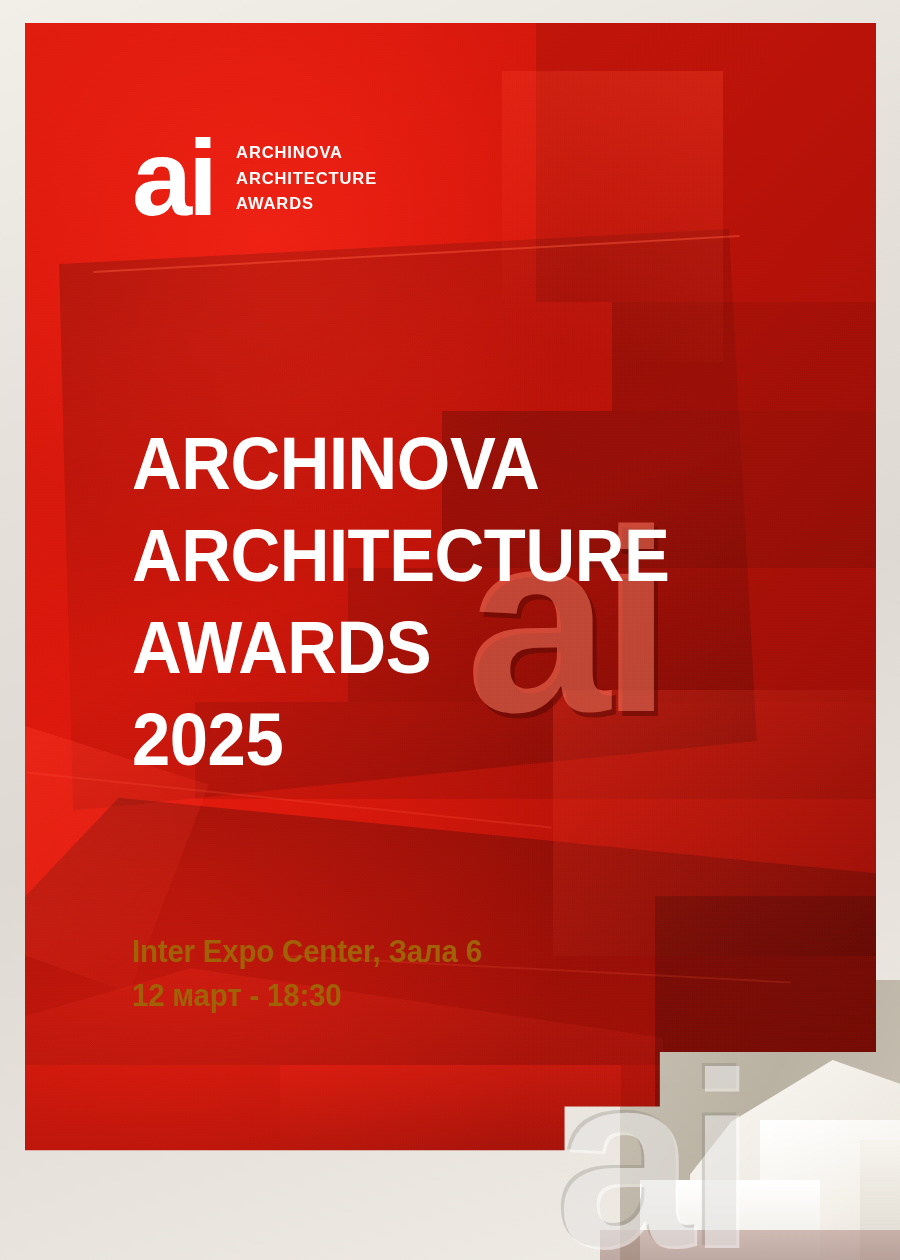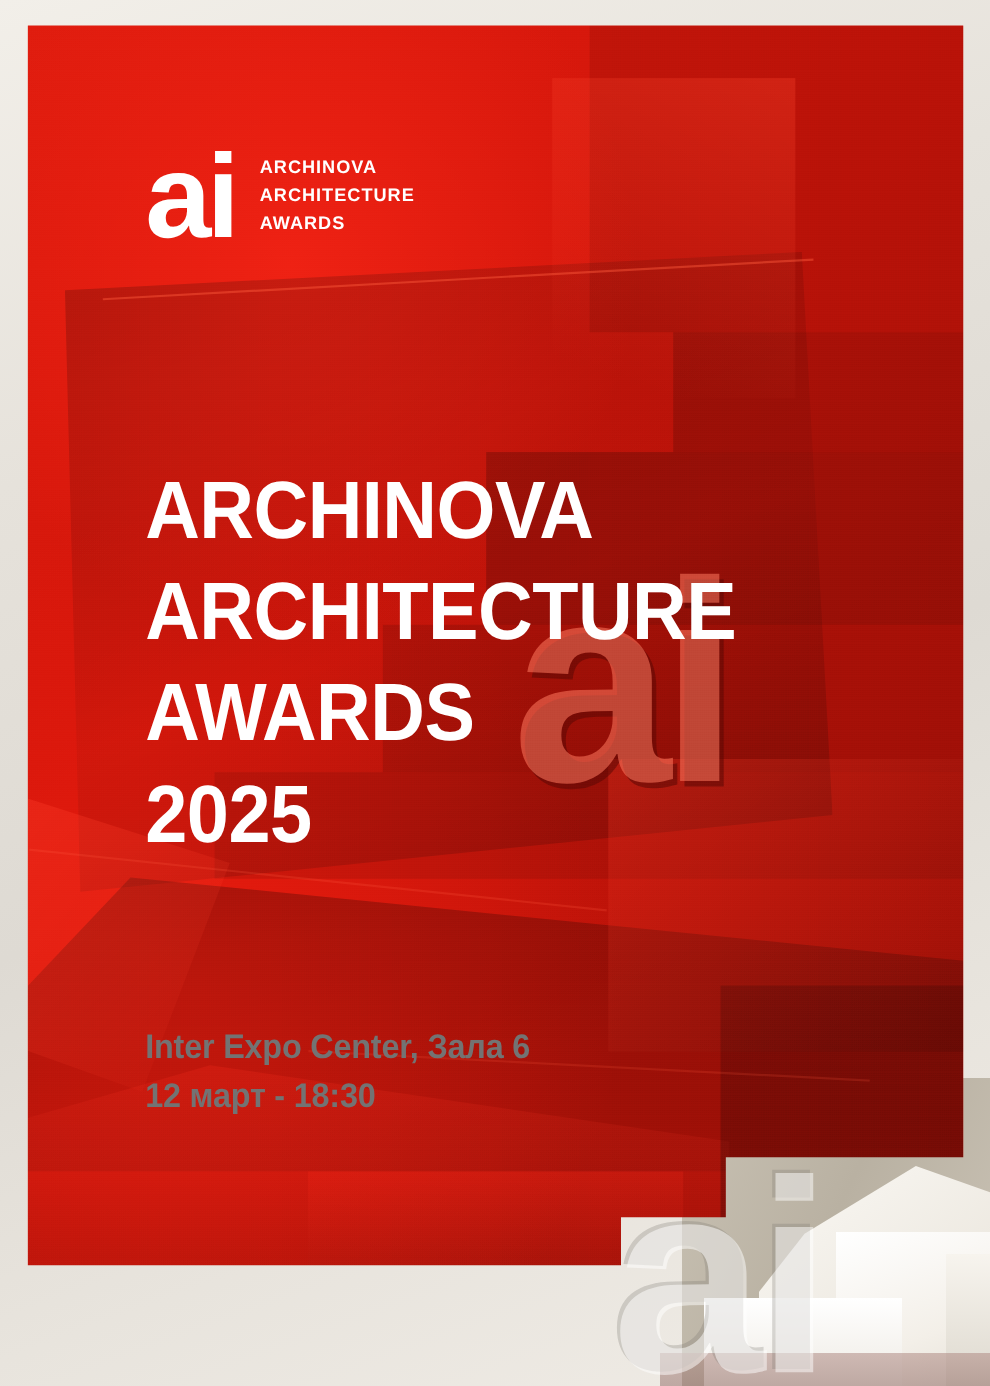--- a/index.html
+++ b/index.html
@@ -169,21 +169,21 @@
   }
   .hl-line {
     font-size:74px; line-height:92px; font-weight:700;
     letter-spacing:-.5px; white-space:nowrap;
     transform:scaleX(.93); transform-origin:left center;
   }
 
   
   .venue {
     position:absolute; left:132px; top:930px;
-    color:#737373;
+    color:#a16207;
   }
   .venue-line {
     font-size:31px; line-height:44px; font-weight:700;
     letter-spacing:-.2px; white-space:nowrap;
     transform:scaleX(.95); transform-origin:left center;
   }
 </style>
 </head>
 <body>
 

